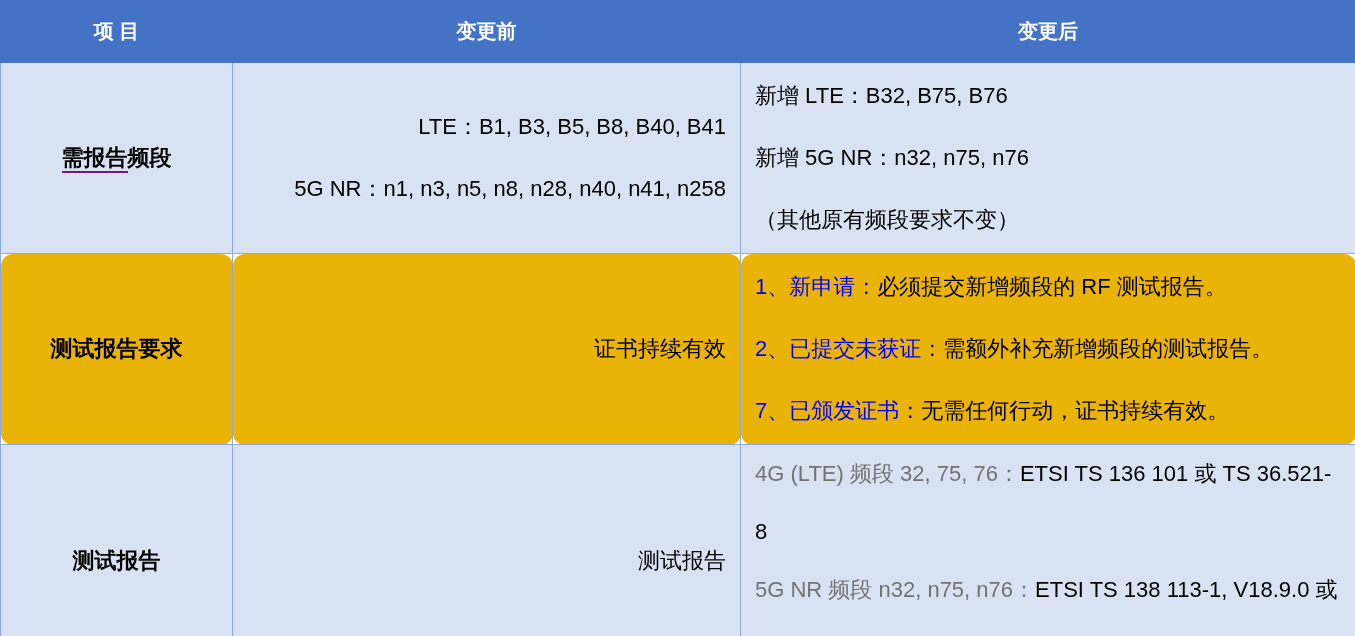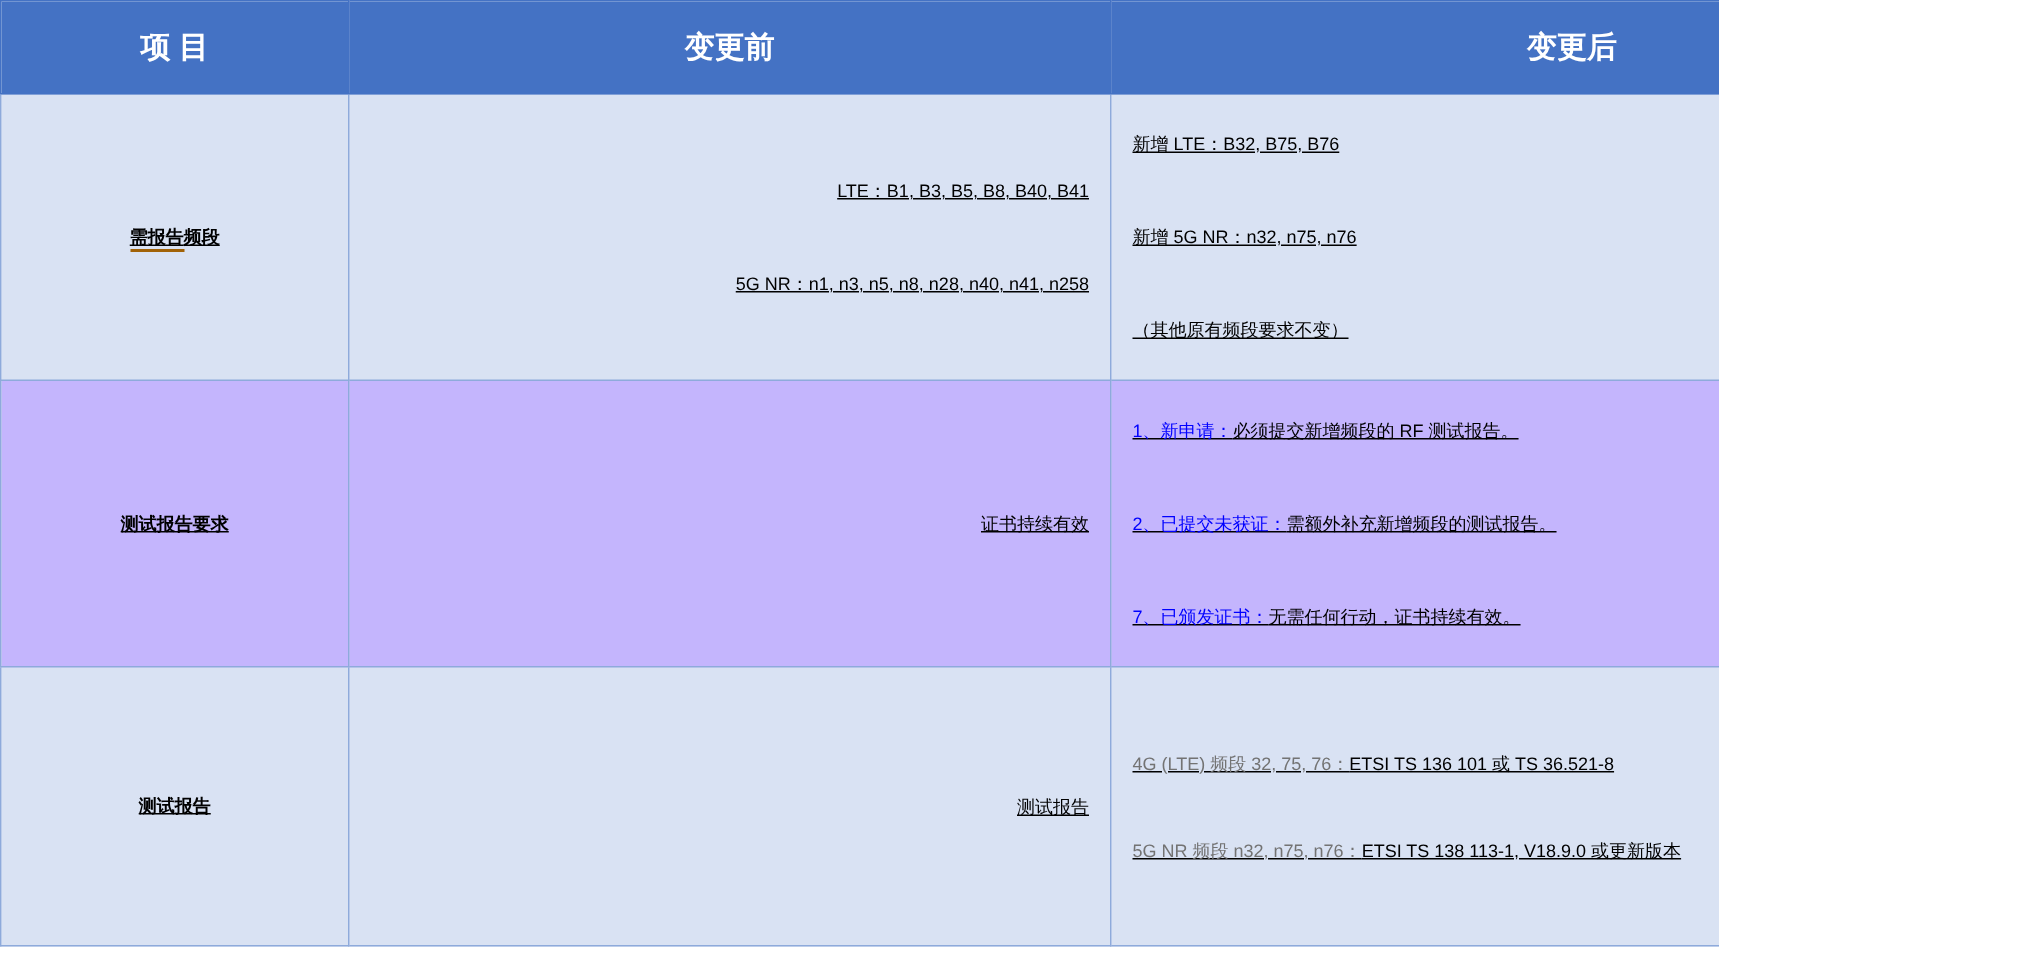--- a/index.html
+++ b/index.html
@@ -2,21 +2,21 @@
 <html><head>
 <meta charset="utf-8">
 <style>
   html, body {
     margin: 0;
     padding: 0;
     background: #FFFFFF;
     font-family: "Liberation Sans", "DejaVu Sans", sans-serif;
   }
   .page {
-    width: 1146px;
+    width: 1355px;
     height: 636px;
     background: #FFFFFF;
     overflow: hidden;
   }
   table.cmp {
     width: 1355px;
     border-collapse: collapse;
     table-layout: fixed;
   }
   col.c1 { width: 232px; }
@@ -34,43 +34,42 @@
     font-size: 20px;
     font-weight: bold;
     text-align: center;
     vertical-align: middle;
     border: 1px solid #4472C4;
     padding: 0;
   }
   td {
     border: 1px solid #8EAADB;
     vertical-align: middle;
-    font-size: 12px;
+    font-size: 22px;
     color: #000000;
     padding: 0 14px;
-    text-decoration: underline;
   }
   tr.alt td { background: #D9E2F3; }
-  tr.plain td { background: #c4b5fd; }
+  tr.plain td { background: #eab308; border-radius: 12px; }
 
   td.item-cell {
     text-align: center;
     font-weight: bold;
   }
   td.before-cell { text-align: right; }
   td.after-cell { text-align: left; }
 
   td p {
     margin: 0;
     line-height: 62px;
   }
   tr.r3 td.after-cell p { line-height: 58px; }
 
   .u {
-    border-bottom: 2px solid #a16207;
+    border-bottom: 2px solid #701a75;
     padding-bottom: 1px;
   }
   .blue { color: #0000FF; }
   .red  { color: #737373; }
 </style>
 </head>
 <body>
 
 <div class="page">
   <table class="cmp">

